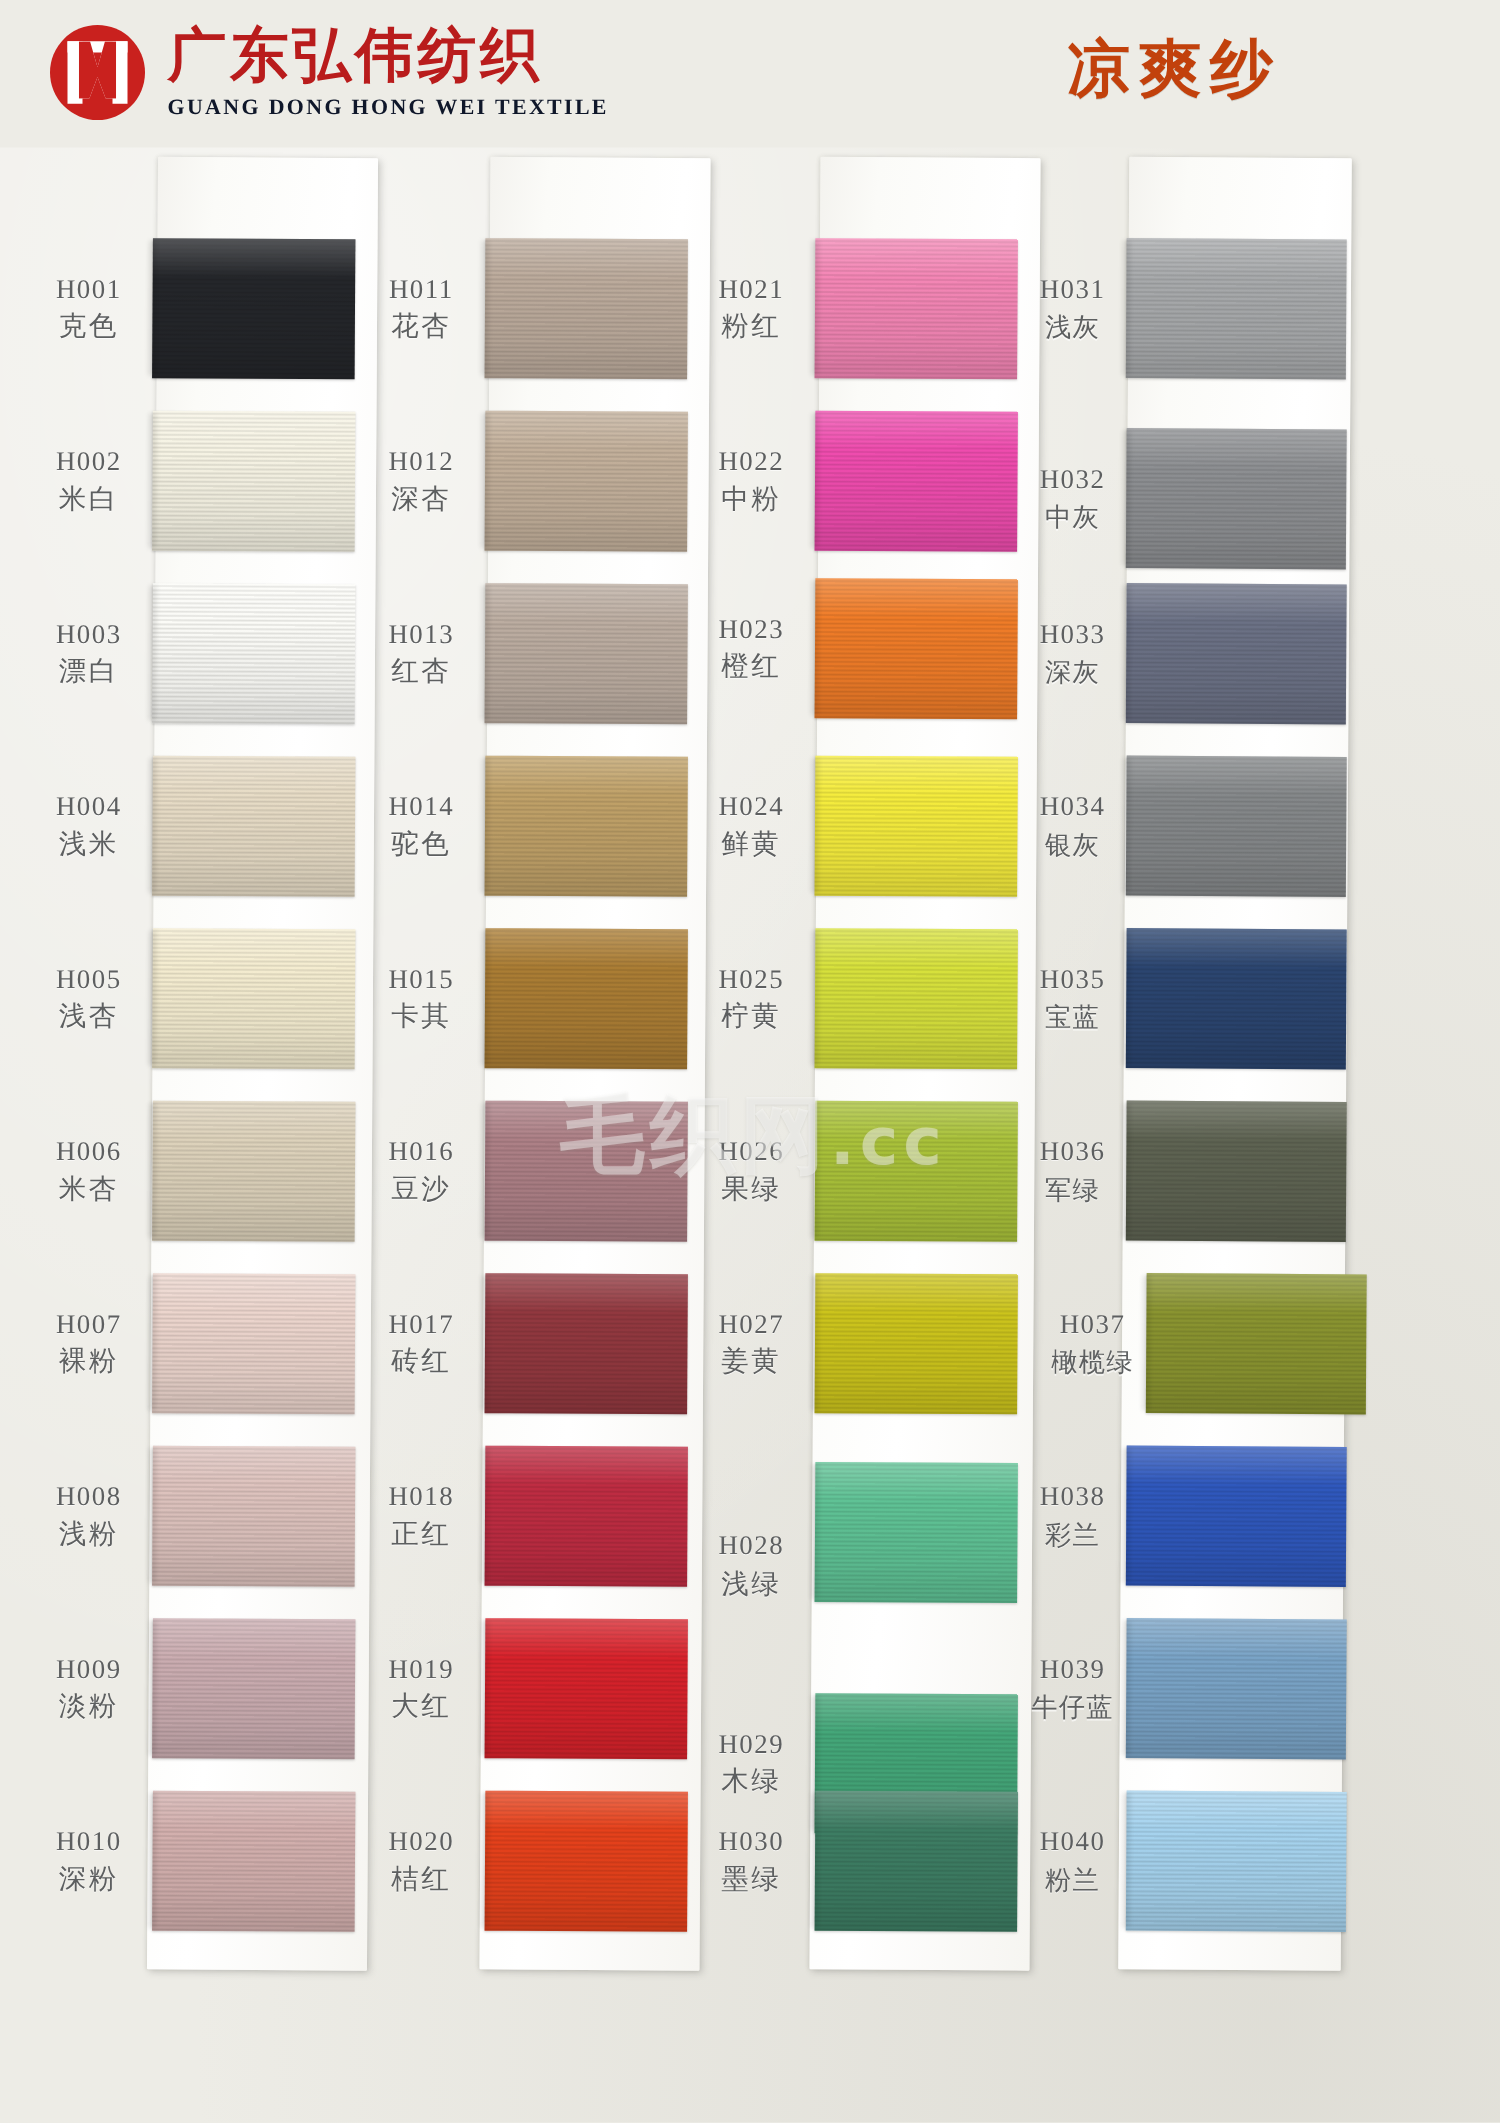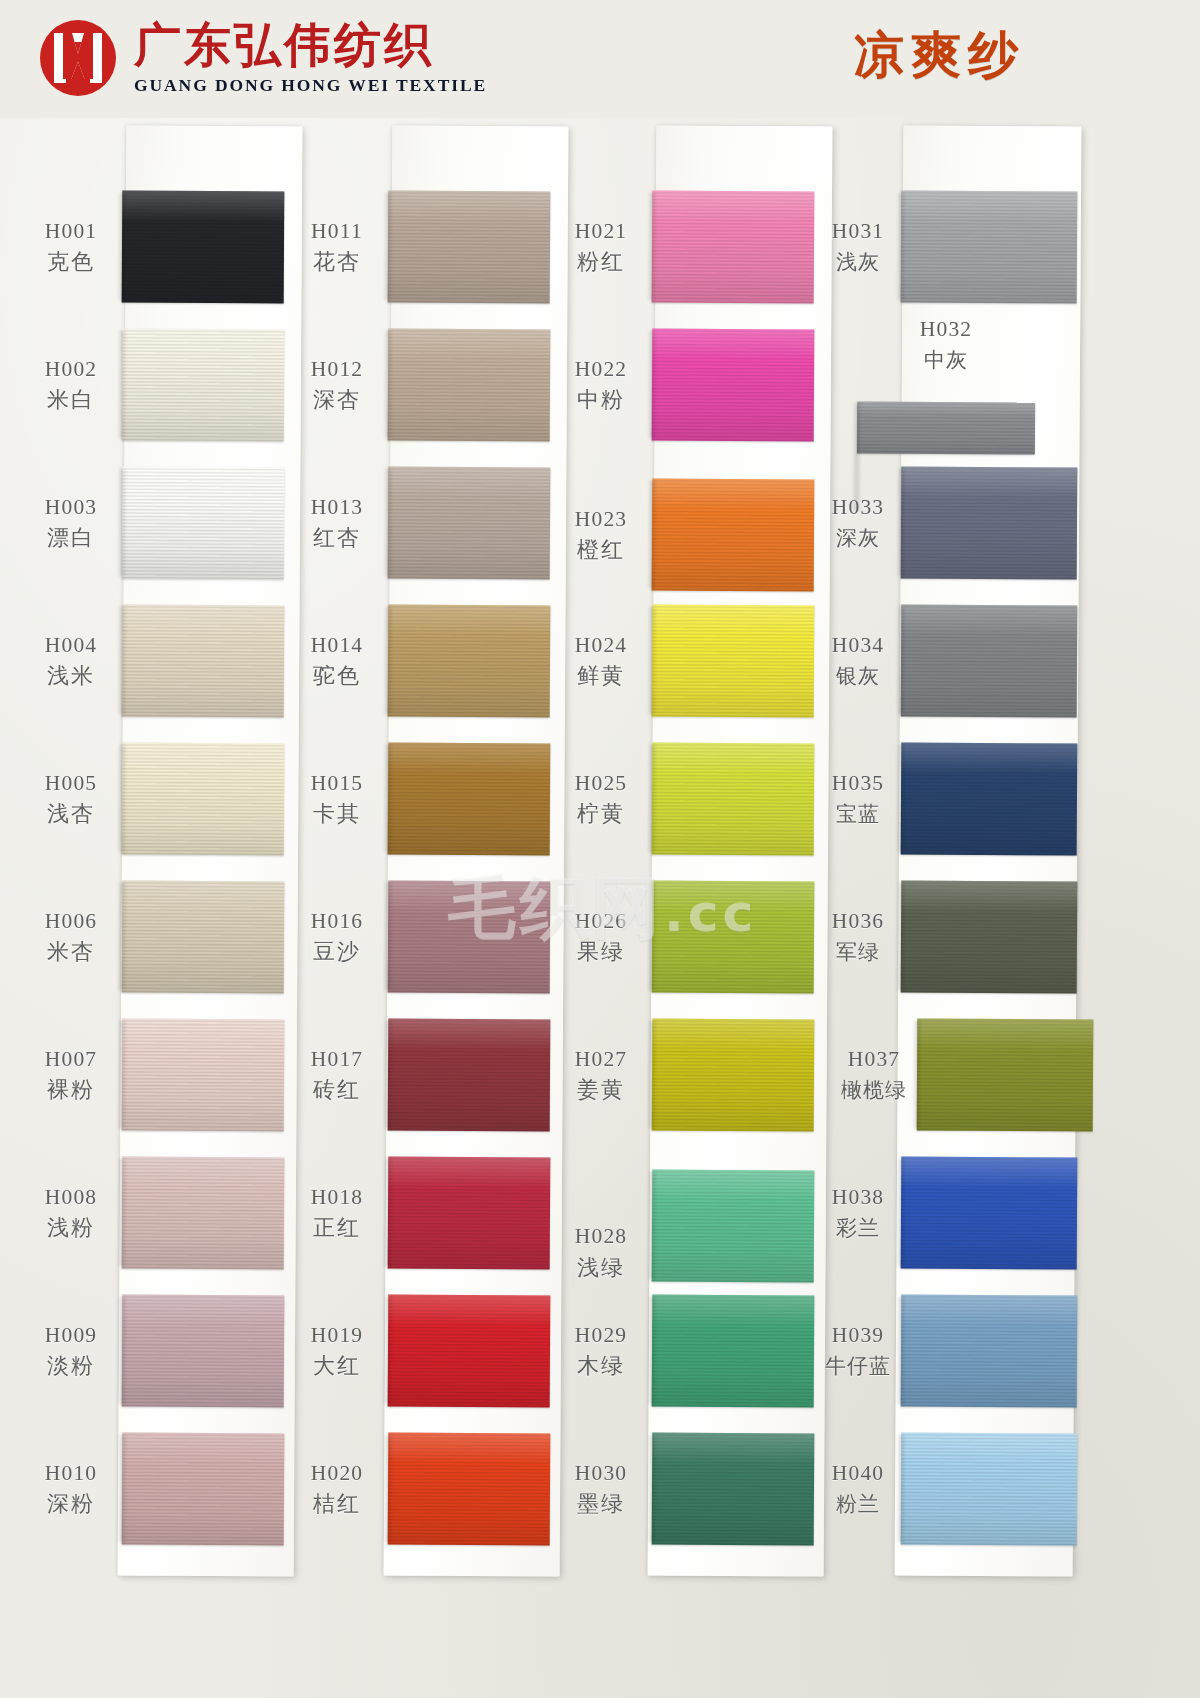--- a/index.html
+++ b/index.html
@@ -399,21 +399,21 @@
           <div class="label">
             <span class="code">H022</span>
             <span class="cname">中粉</span>
           </div>
           <div class="swatch" style="background: rgb(239, 76, 174);">
             <div class="yarn"></div>
             <div class="sheen"></div>
             <div class="edgeL"></div>
           </div>
         </div>
-        <div class="row" style="top: 340px;">
+        <div class="row" style="top: 324px;">
           <div class="label">
             <span class="code">H023</span>
             <span class="cname">橙红</span>
           </div>
           <div class="swatch" style="background: rgb(240, 124, 40);">
             <div class="yarn"></div>
             <div class="sheen"></div>
             <div class="edgeL"></div>
           </div>
         </div>
@@ -465,21 +465,21 @@
           <div class="label">
             <span class="code">H028</span>
             <span class="cname">浅绿</span>
           </div>
           <div class="swatch" style="background: rgb(95, 194, 149);">
             <div class="yarn"></div>
             <div class="sheen"></div>
             <div class="edgeL"></div>
           </div>
         </div>
-        <div class="row" style="top: 1156px; justify-content: flex-end;">
+        <div class="row" style="top: 1216px; justify-content: flex-end;">
           <div class="label">
             <span class="code">H029</span>
             <span class="cname">木绿</span>
           </div>
           <div class="swatch" style="background: rgb(68, 167, 121);">
             <div class="yarn"></div>
             <div class="sheen"></div>
             <div class="edgeL"></div>
           </div>
         </div>
@@ -504,21 +504,21 @@
           <div class="label">
             <span class="code">H031</span>
             <span class="cname">浅灰</span>
           </div>
           <div class="swatch" style="background: rgb(168, 170, 172);">
             <div class="yarn"></div>
             <div class="sheen"></div>
             <div class="edgeL"></div>
           </div>
         </div>
-        <div class="row" style="top: 190px; flex-direction: column;">
+        <div class="row" style="top: 204px;">
           <div class="label">
             <span class="code">H032</span>
             <span class="cname">中灰</span>
           </div>
           <div class="swatch" style="background: rgb(141, 143, 146);">
             <div class="yarn"></div>
             <div class="sheen"></div>
             <div class="edgeL"></div>
           </div>
         </div>

